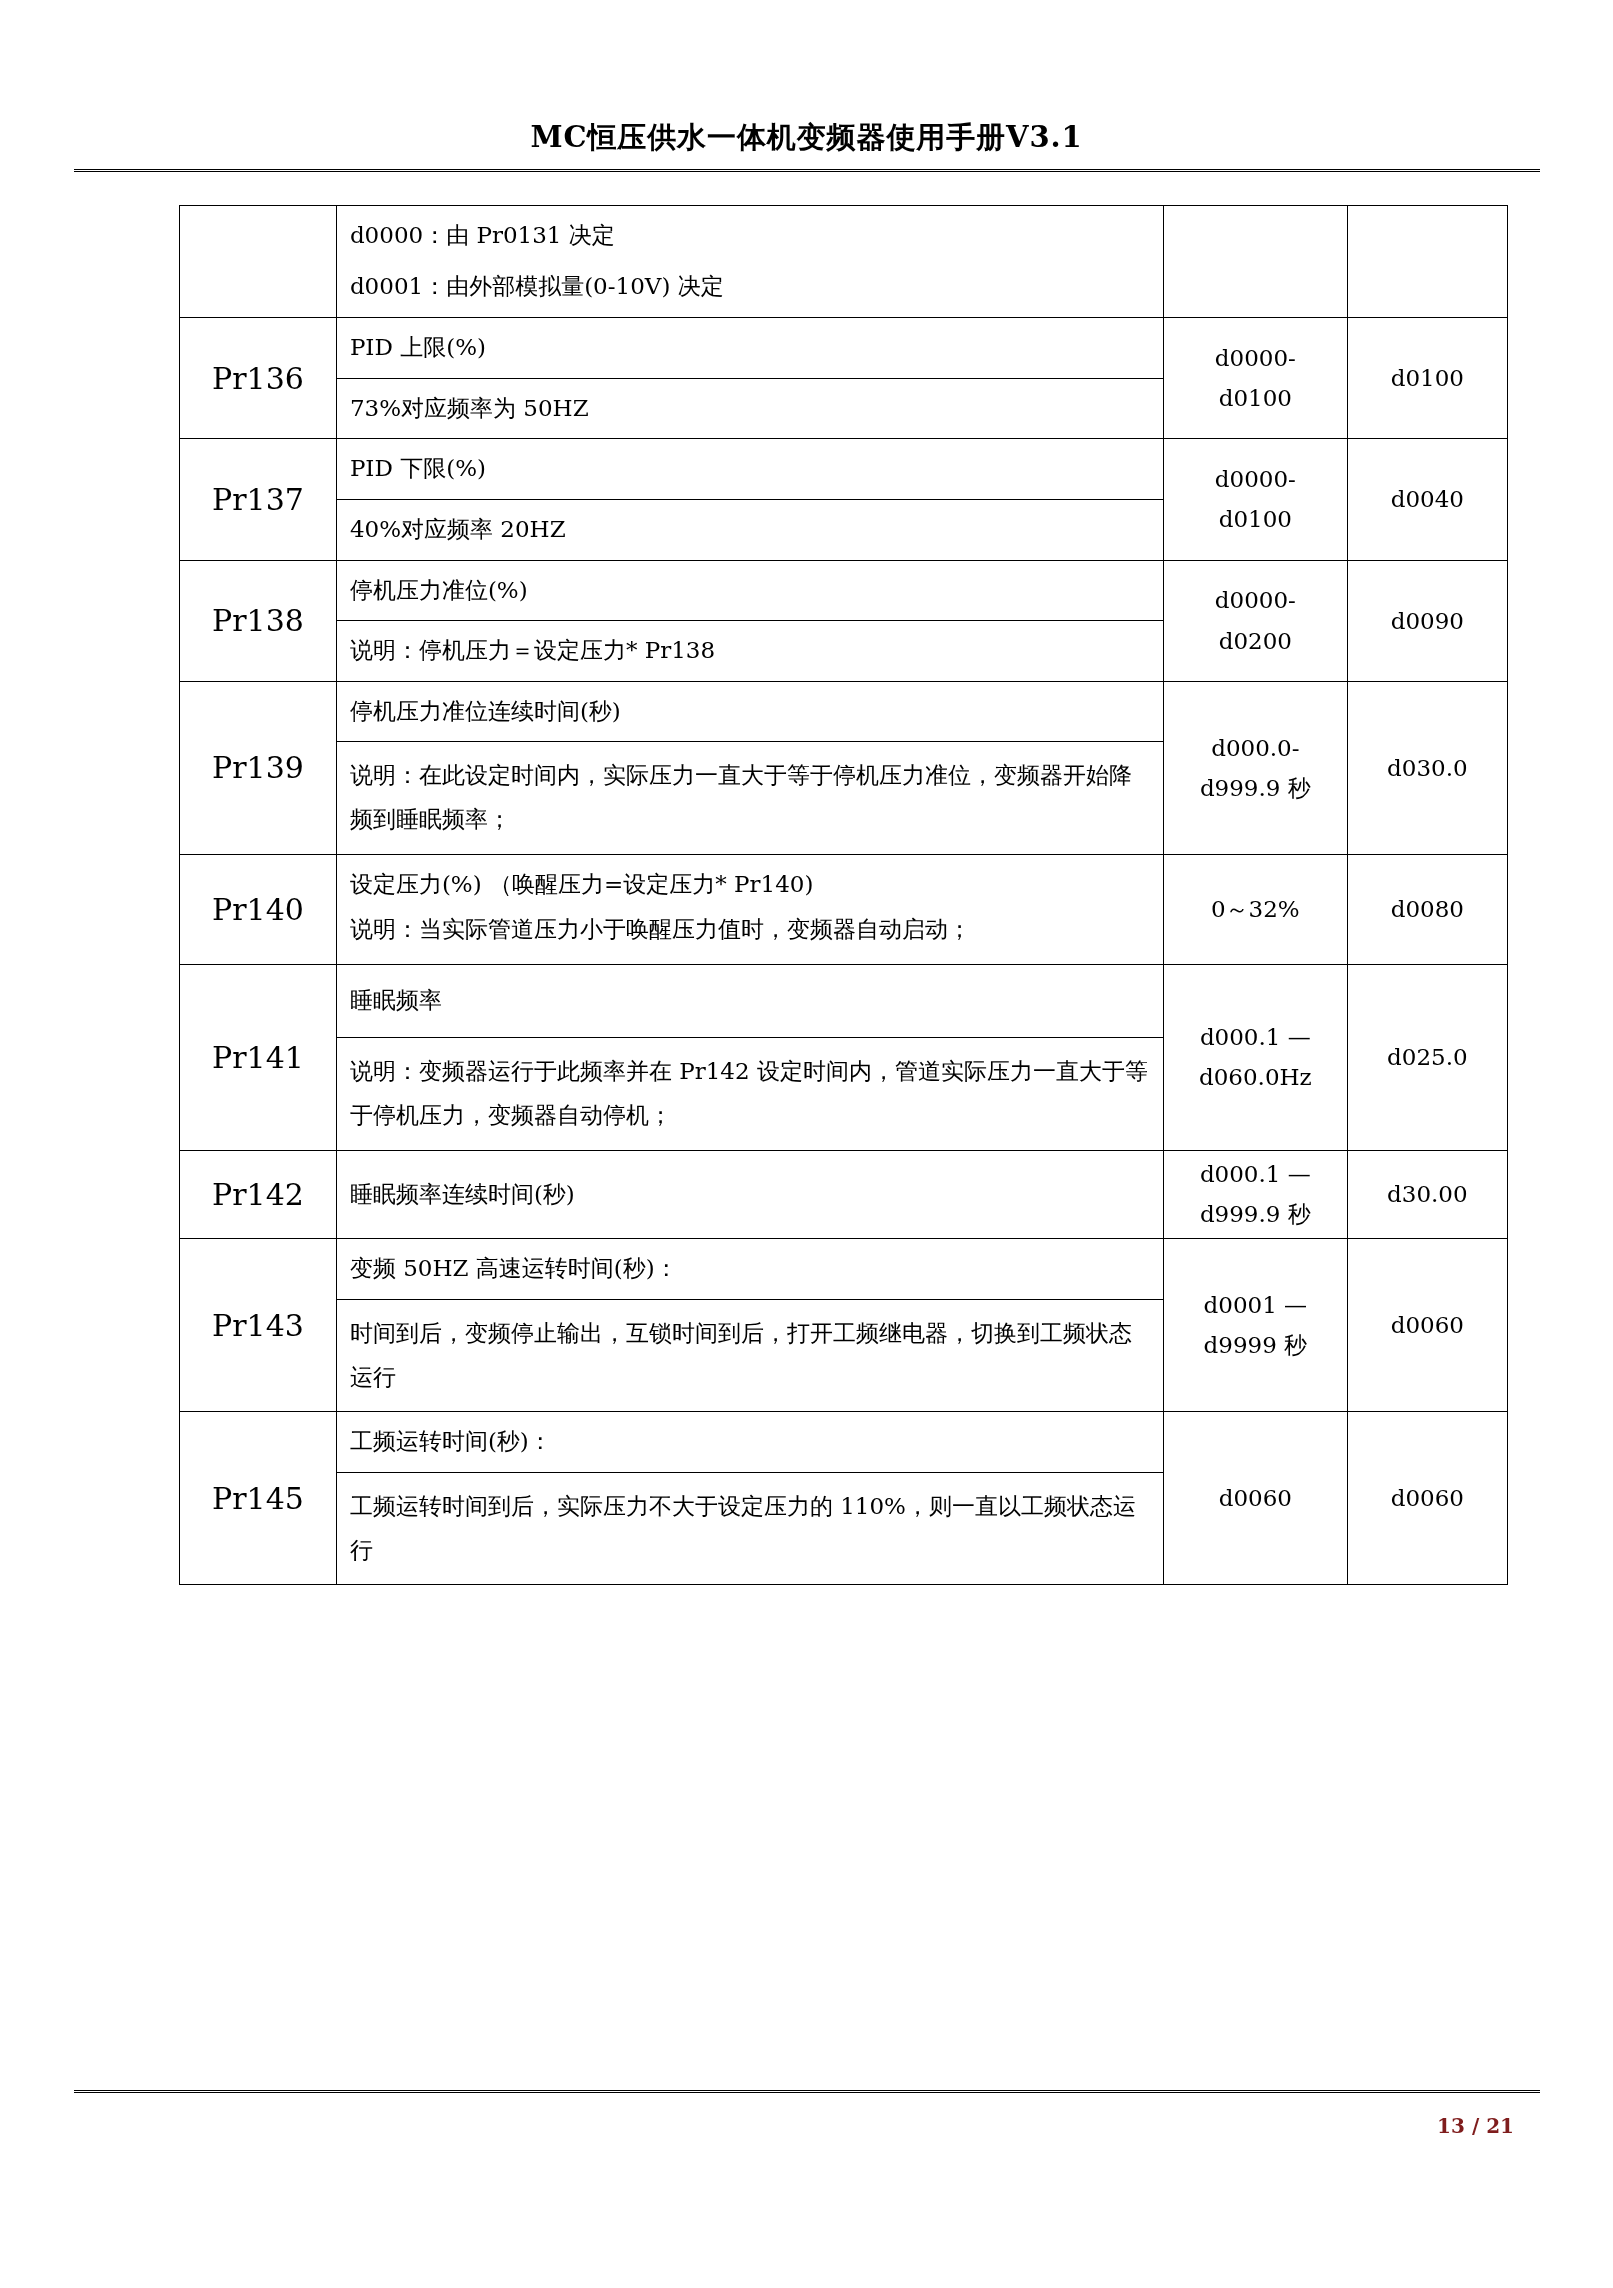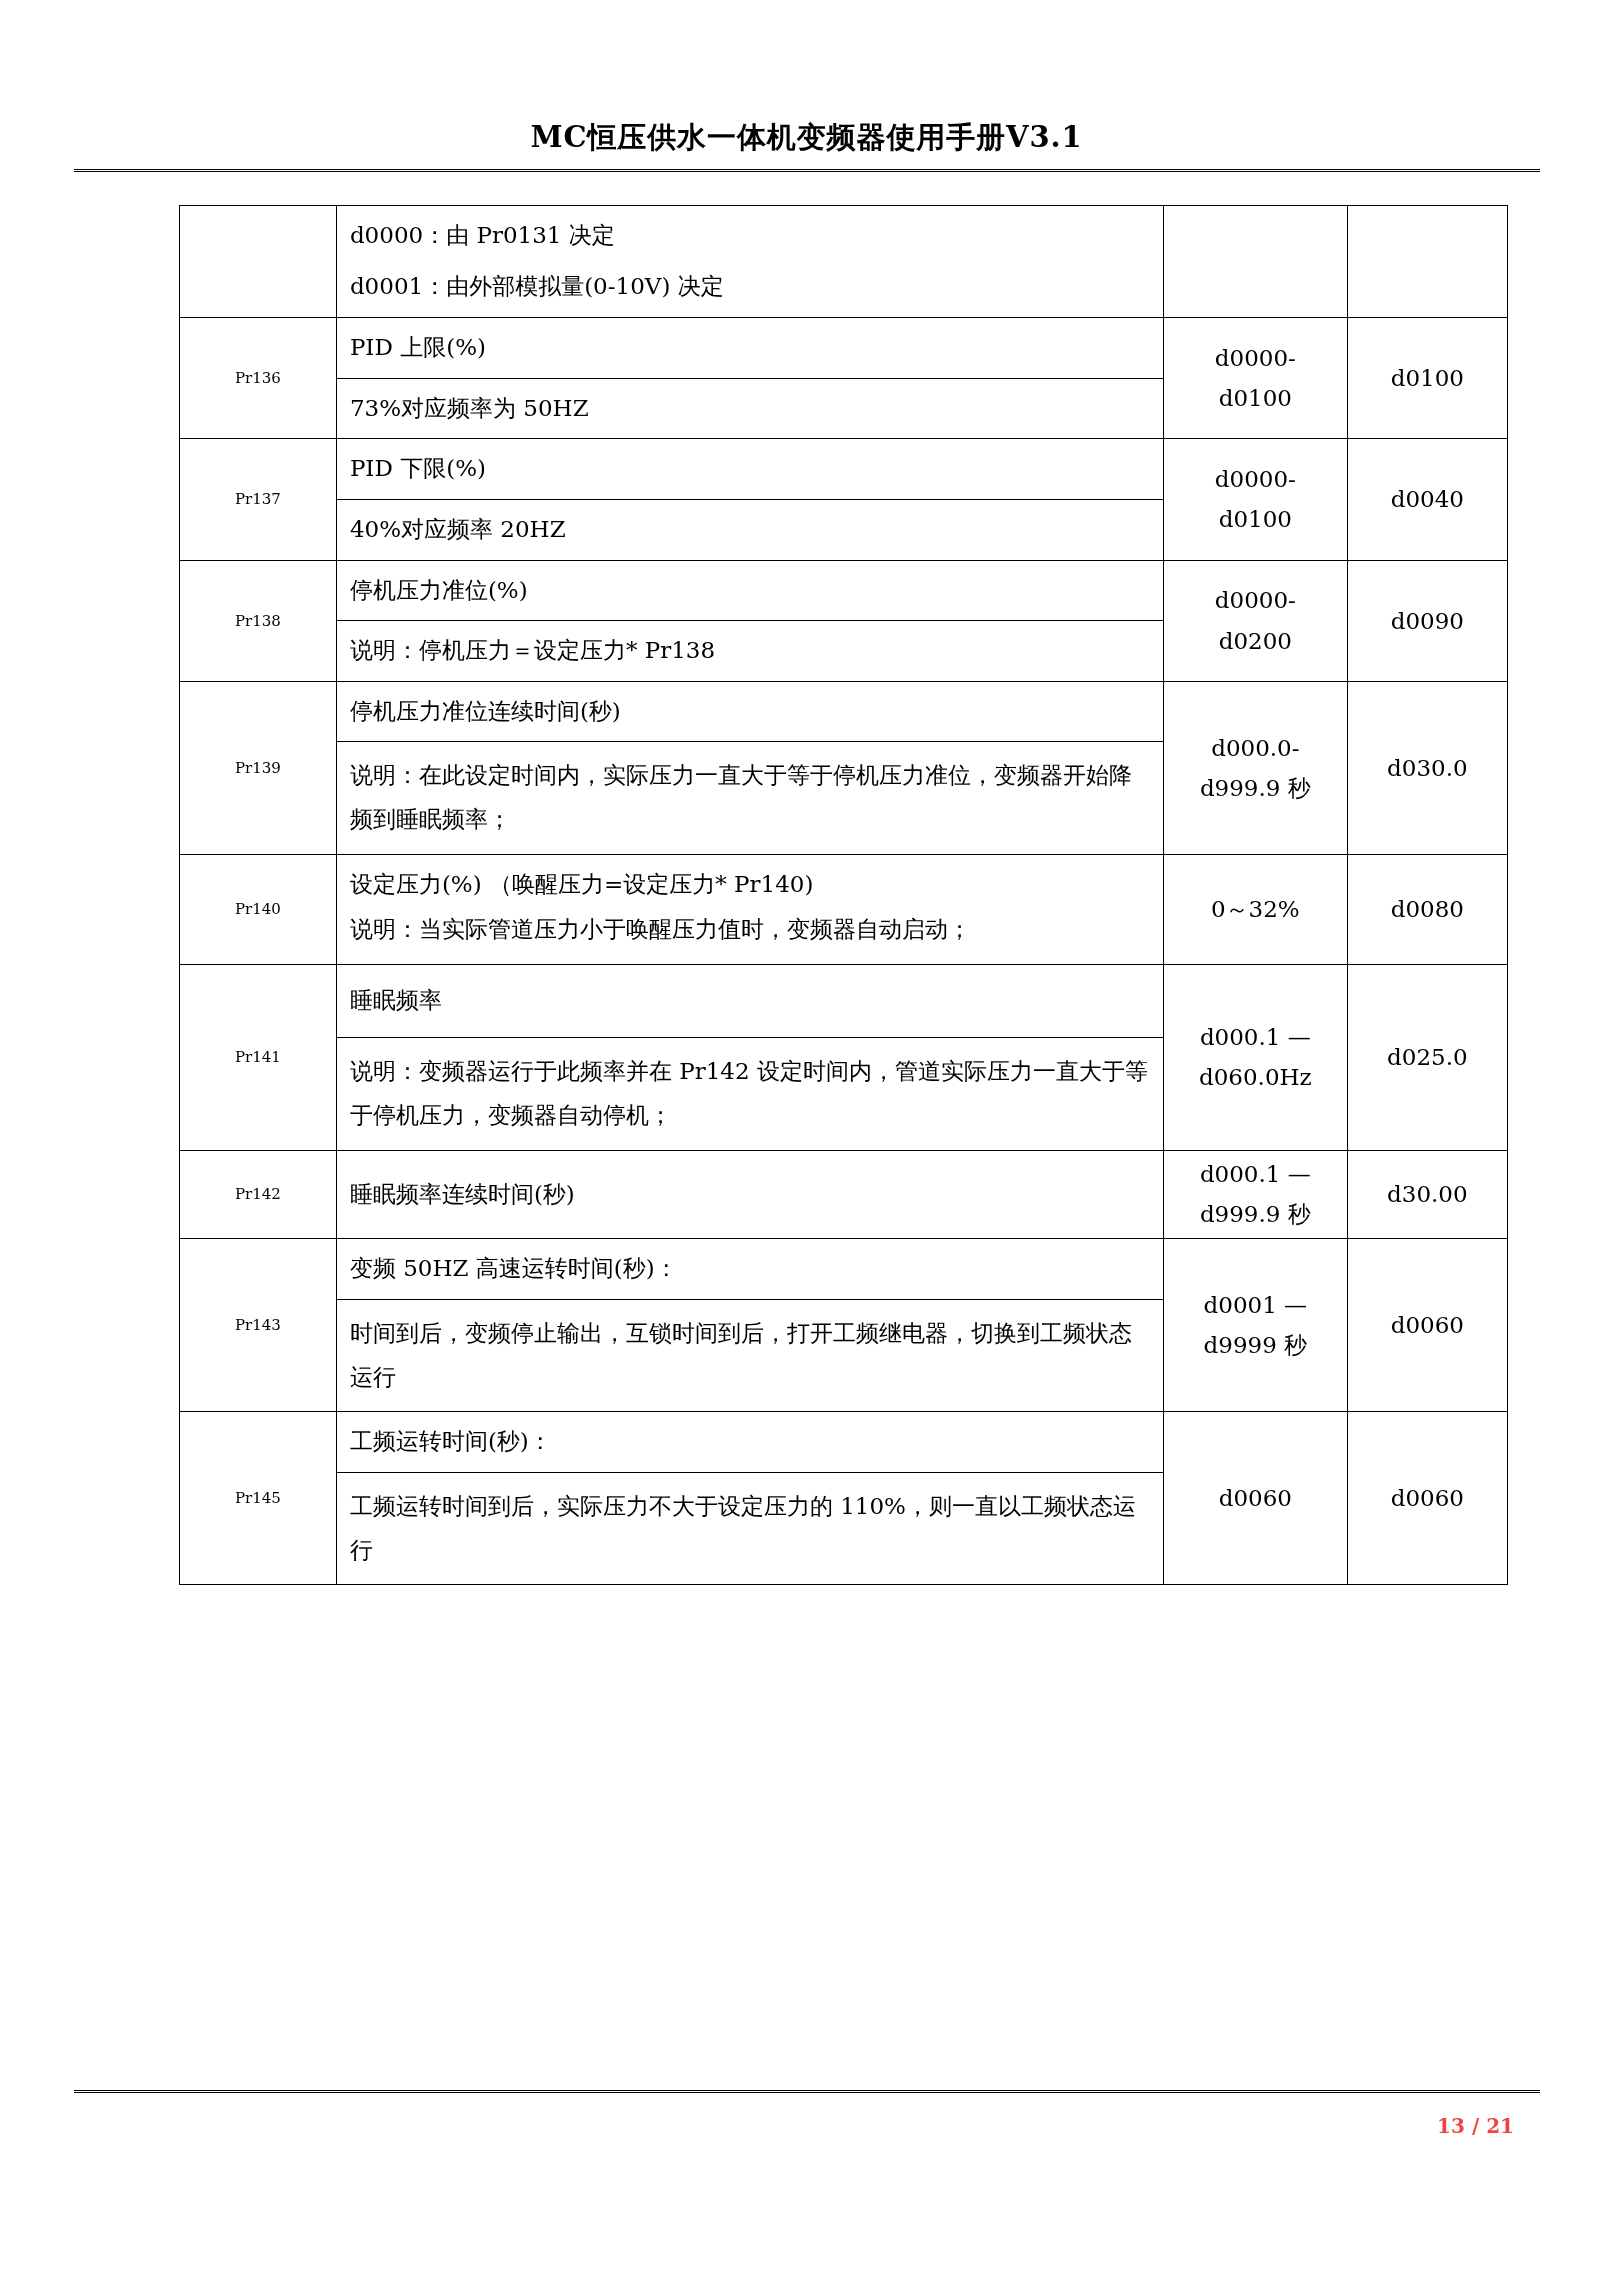--- a/index.html
+++ b/index.html
@@ -58,21 +58,21 @@
     padding: 0;
   }
   .col-code { width: 140px; }
   .col-desc { width: 738px; }
   .col-range { width: 164px; }
   .col-default { width: 143px; }
 
   .cell-code {
     text-align: center;
     font-family: "DejaVu Serif", serif;
-    font-size: 15px;
+    font-size: 30px;
   }
   .cell-range, .cell-default {
     text-align: center;
     font-family: "DejaVu Serif", serif;
     font-size: 23px;
     line-height: 1.75;
     padding: 3.7px 5.5px;
   }
   .cell-default { font-size: 23px; }
   .desc-cell {
@@ -117,21 +117,21 @@
     font-size: 20px;
     font-weight: bold;
   }
   .footer-page {
     position: absolute;
     right: 26px;
     top: 0;
     font-family: "DejaVu Serif", serif;
     font-size: 20px;
     font-weight: bold;
-    color: #ef4444;
+    color: #7f1d1d;
   }
 </style>
 </head>
 <body>
 
 <div class="page">
 
   <div class="header">
     <div class="header-title">MC恒压供水一体机变频器使用手册V3.1</div>
   </div>

